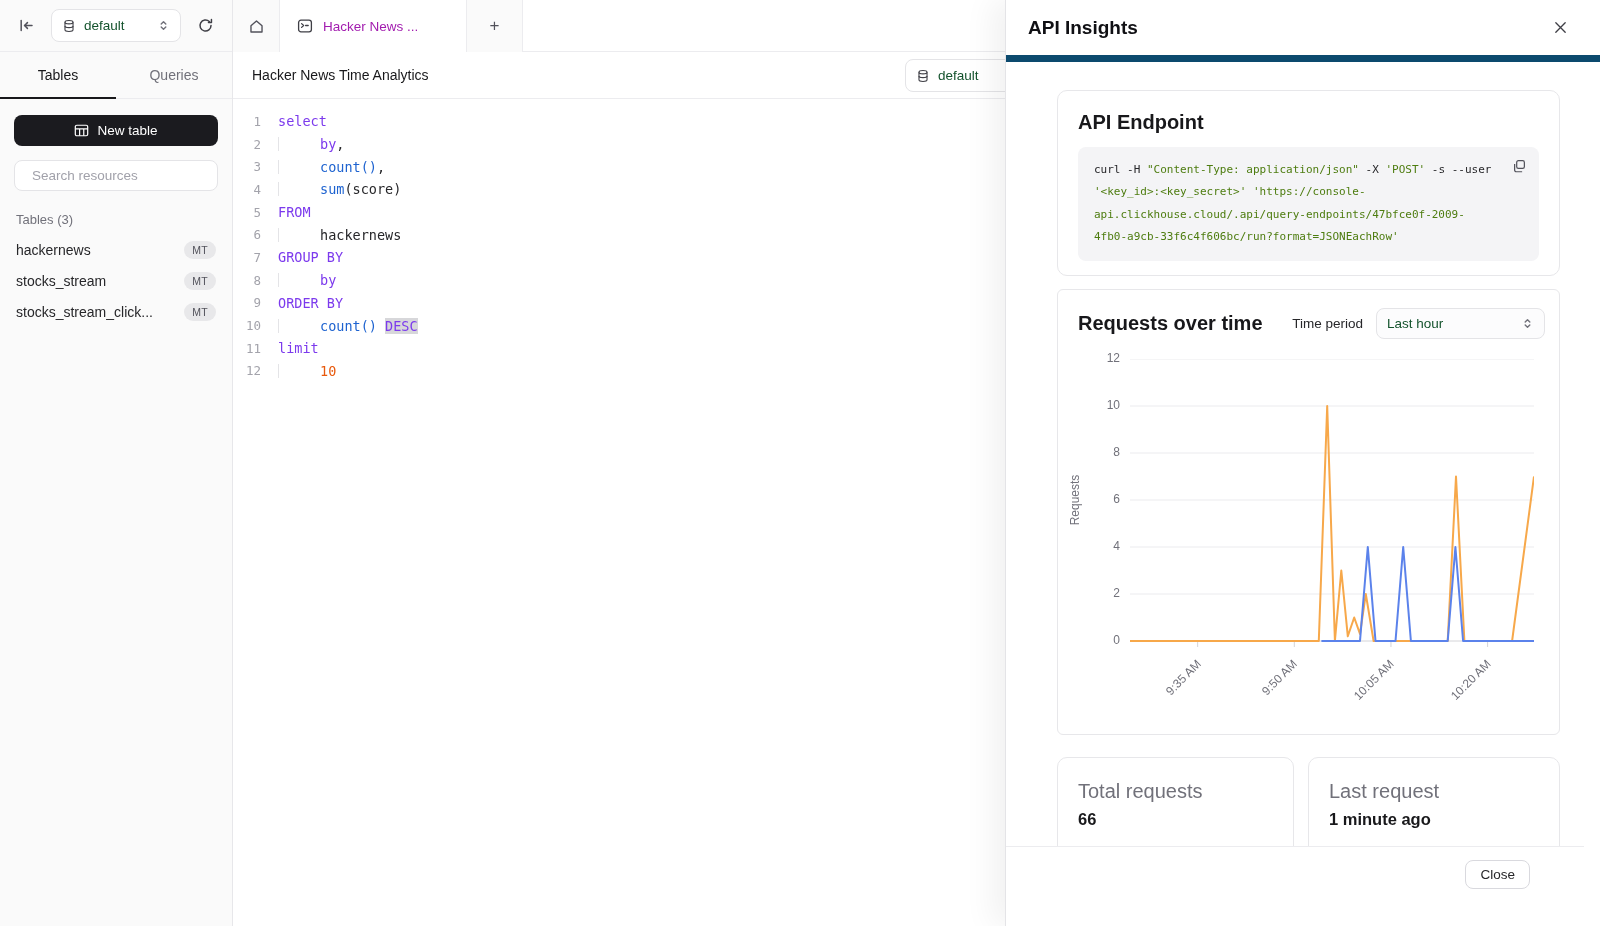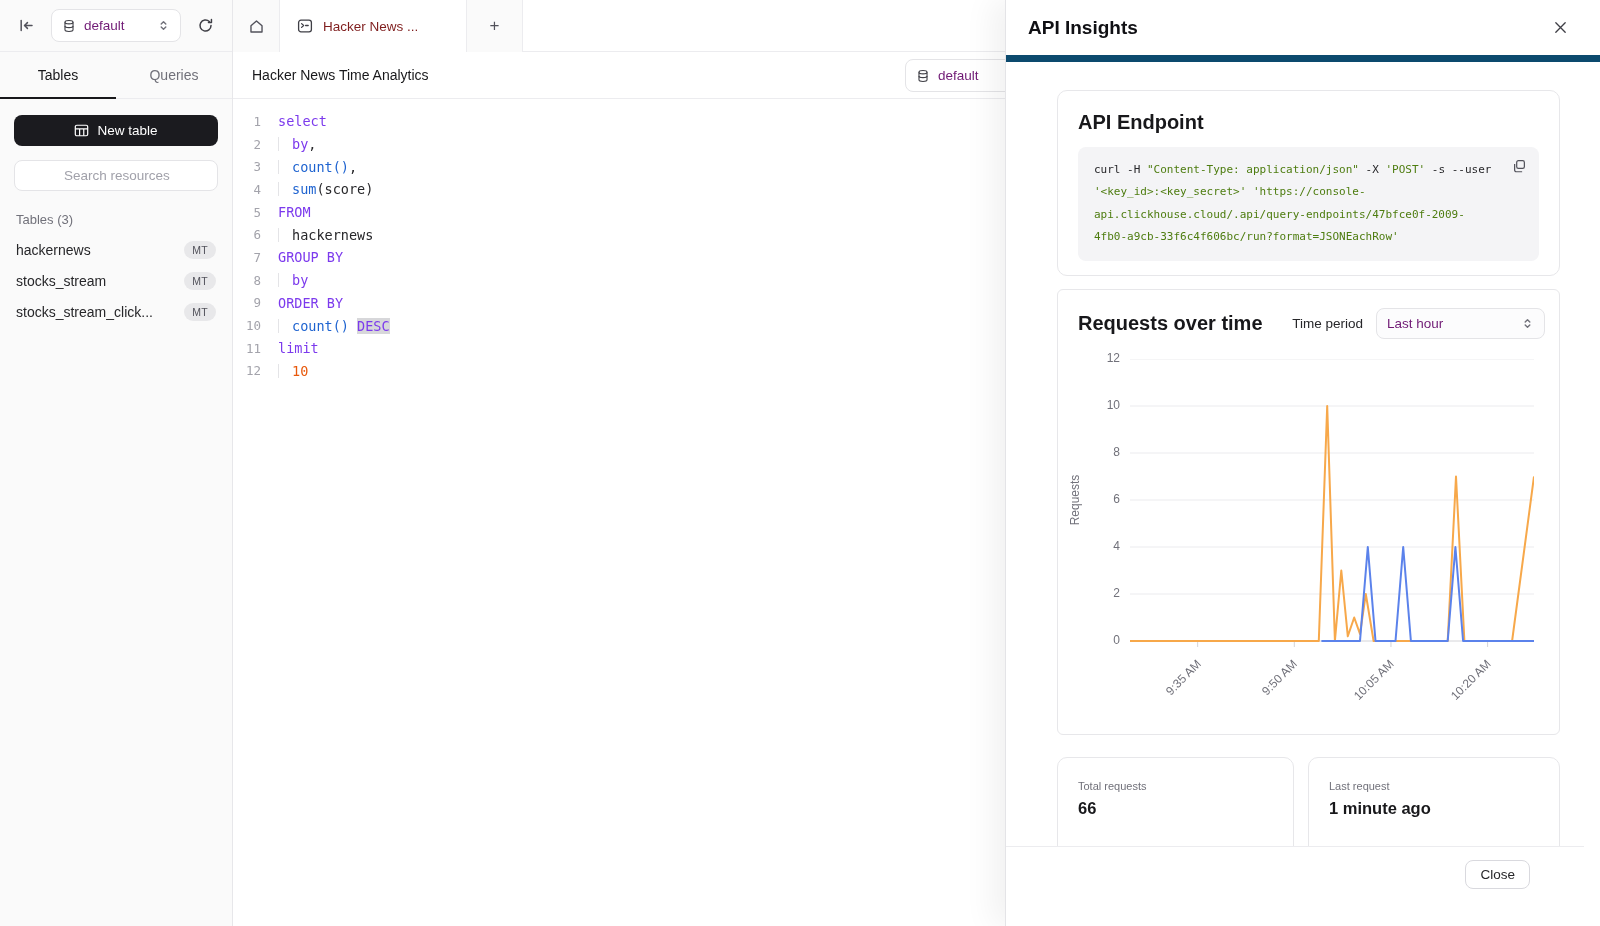--- a/index.html
+++ b/index.html
@@ -9,60 +9,60 @@
     font-family: "Liberation Sans", sans-serif; color:#27272a; background:#fff;
   }
   .mono { font-family: "DejaVu Sans Mono", monospace; }
 
   
   .sidebar { position:absolute; left:0; top:0; width:233px; height:926px;
     background:#fafafa; border-right:1px solid #e7e7ea; }
   .sb-topbar { height:52px; border-bottom:1px solid #ececef; display:flex; align-items:center; padding:0 16px; }
   .icon-btn { display:flex; align-items:center; justify-content:center; background:none; border:none; cursor:pointer; padding:2px; }
   .select { display:flex; align-items:center; background:#fff; border:1px solid #e4e4e7; border-radius:8px;
-    height:33px; padding:8px 10px; font-size:13.5px; color:#701a75; gap:8px; cursor:pointer; }
+    height:33px; padding:8px 10px; font-size:13.5px; color:#14532d; gap:8px; cursor:pointer; }
   .select .grow { flex:1; text-align:left; }
   .sb-topbar .select { width:131px; margin:0 14px; }
   .sb-tabs { height:47px; border-bottom:1px solid #ececef; display:flex; }
   .sb-tab { flex:1; display:flex; align-items:center; justify-content:center; font-size:14px; color:#71717a; position:relative; cursor:pointer; background:none; border:none; font-family:inherit; }
   .sb-tab.active { color:#18181b; font-weight:500; }
   .sb-tab.active::after { content:""; position:absolute; left:0; right:0; bottom:-1px; height:2.5px; background:#18181b; }
   .sb-body { padding:16px 14px; }
   .btn-new-table { width:100%; height:31px; background:#1b1b1f; color:#fff; border:none; border-radius:8px;
     font-size:13.5px; font-family:inherit; display:flex; align-items:center; justify-content:center; gap:8px; cursor:pointer; }
   .search-box { margin-top:14px; height:31px; background:#fff; border:1px solid #e4e4e7; border-radius:8px;
     display:flex; align-items:center; padding:0 10px; gap:7px; }
-  .search-box input { border:none; outline:none; flex:1; font-size:13.5px; font-family:inherit; color:#27272a; background:transparent;margin-left:32px; }
+  .search-box input { border:none; outline:none; flex:1; font-size:13.5px; font-family:inherit; color:#27272a; background:transparent; }
   .search-box input::placeholder { color:#a1a1aa; }
   .sb-section { margin:21px 2px 7px; font-size:13px; color:#71717a; }
   .tbl-row { height:31px; display:flex; align-items:center; justify-content:space-between; padding:0 2px; cursor:pointer; }
   .tbl-row .tname { font-size:14px; color:#27272a; }
   .badge { background:#e8e8ea; color:#52525b; font-size:10.5px; padding:3px 8px; border-radius:999px; letter-spacing:.3px; }
 
   
   .main { position:absolute; left:233px; top:0; width:1367px; height:926px; background:#fff; }
   .tabstrip { position:relative; height:52px; background:#fff; border-bottom:1px solid #ececef; }
   .home-btn { position:absolute; left:0; top:0; width:47px; height:52px; background:#fafafa;
     border:none; border-right:1px solid #ececef; display:flex; align-items:center; justify-content:center; cursor:pointer; }
   .tab-active { position:absolute; left:47px; top:0; width:187px; height:52px; background:#fff;
     border-right:1px solid #ececef; display:flex; align-items:center; padding-left:17px; gap:10px; cursor:pointer; }
-  .tab-active .tab-label { font-size:13.5px; color:#7f1d1d; }
+  .tab-active .tab-label { font-size:13.5px; color:#a21caf; }
   .plus-btn { position:absolute; left:234px; top:0; width:56px; height:52px; background:#fafafa;
     border:none; border-right:1px solid #ececef; display:flex; align-items:center; justify-content:center;
     font-size:17px; color:#52525b; cursor:pointer; }
   .toolbar { position:relative; height:47px; border-bottom:1px solid #ececef; background:#fff; }
   .doc-title { position:absolute; left:19px; top:0; line-height:47px; font-size:14px; color:#18181b; }
   .toolbar .select { position:absolute; left:672px; top:7px; width:131px; }
 
   
   .editor { padding-top:11px; cursor:text; }
   .code-line { display:flex; height:22.7px; align-items:center; font-size:13.5px; }
   .ln { width:45px; text-align:right; padding-right:17px; color:#a3a3ab; font-size:12.5px; flex:none; }
   .lc { position:relative; white-space:pre; }
-  .lc.ind { padding-left:14px; }
+  .lc.ind { padding-left:42px; }
   .lc.ind::before { content:""; position:absolute; left:0; top:1px; bottom:1px; width:1px; background:#e4e4e7; }
   .kw { color:#7c3aed; } .fn { color:#1e63d0;text-align:right; } .num { color:#e8590c; } .pl { color:#27272a; }
   .sel { background:#d7d7da; }
 
   
   .panel { position:absolute; left:1005px; top:0; width:595px; height:926px; background:#fff; z-index:10;
     border-left:1px solid #e4e4e7; box-shadow:-12px 0 30px rgba(0,0,0,.06); }
   .panel-header { height:62px; border-bottom:7px solid #0c4a6e; display:flex; align-items:center;
     justify-content:space-between; padding:0 30px 0 22px; }
   .panel-title { font-size:19px; font-weight:700; color:#101014; }
@@ -83,21 +83,21 @@
   #chart-svg { position:absolute; left:72px; top:69px; }
   .ytick { position:absolute; left:0; width:62px; text-align:right; font-size:12px; color:#71717a; }
   .ylabel { position:absolute; left:-20px; top:200px; width:80px; height:20px; text-align:center;
     transform:rotate(-90deg); font-size:12px; color:#71717a; }
   .xtick-anchor { position:absolute; width:0; height:0; }
   .xtick { position:absolute; right:4px; top:6px; transform:rotate(-45deg); transform-origin:100% 0;
     font-size:12px; color:#71717a; white-space:nowrap; }
 
   .card-stat-a { left:51px; top:757px; width:237px; height:100px; }
   .card-stat-b { left:302px; top:757px; width:252px; height:100px; }
-  .stat-label { margin:22px 0 0 20px; font-size:11px; color:#71717a; }
+  .stat-label { margin:22px 0 0 20px; font-size:20px; color:#71717a; }
   .stat-value { margin:7px 0 0 20px; font-size:16.5px; font-weight:700; color:#18181b; }
 
   .panel-footer { position:absolute; left:0; right:16px; bottom:0; height:80px; background:#fff;
     border-top:1px solid #ececef; z-index:5; }
   .btn-close { position:absolute; right:54px; top:13px; height:29px; padding:0 14px; background:#fff;
     border:1px solid #d9d9de; border-radius:8px; font-size:13.5px; color:#27272a; font-family:inherit; cursor:pointer; }
 </style>
 </head>
 <body>
 

